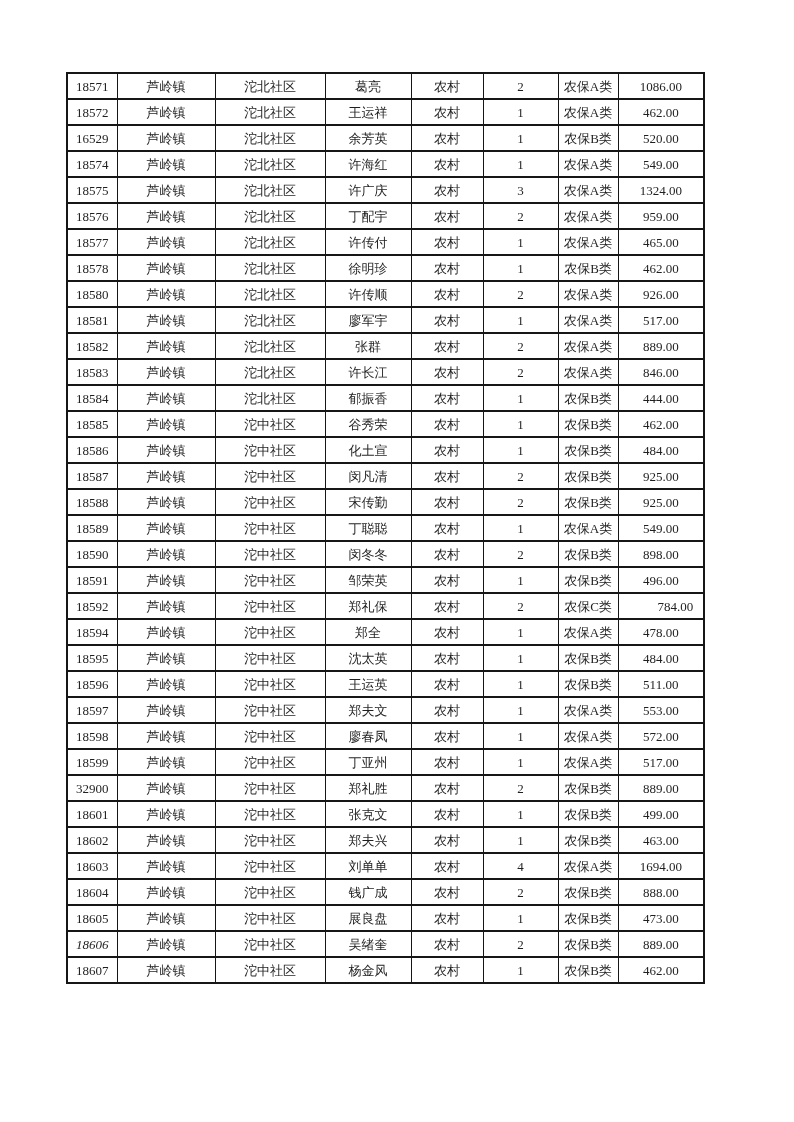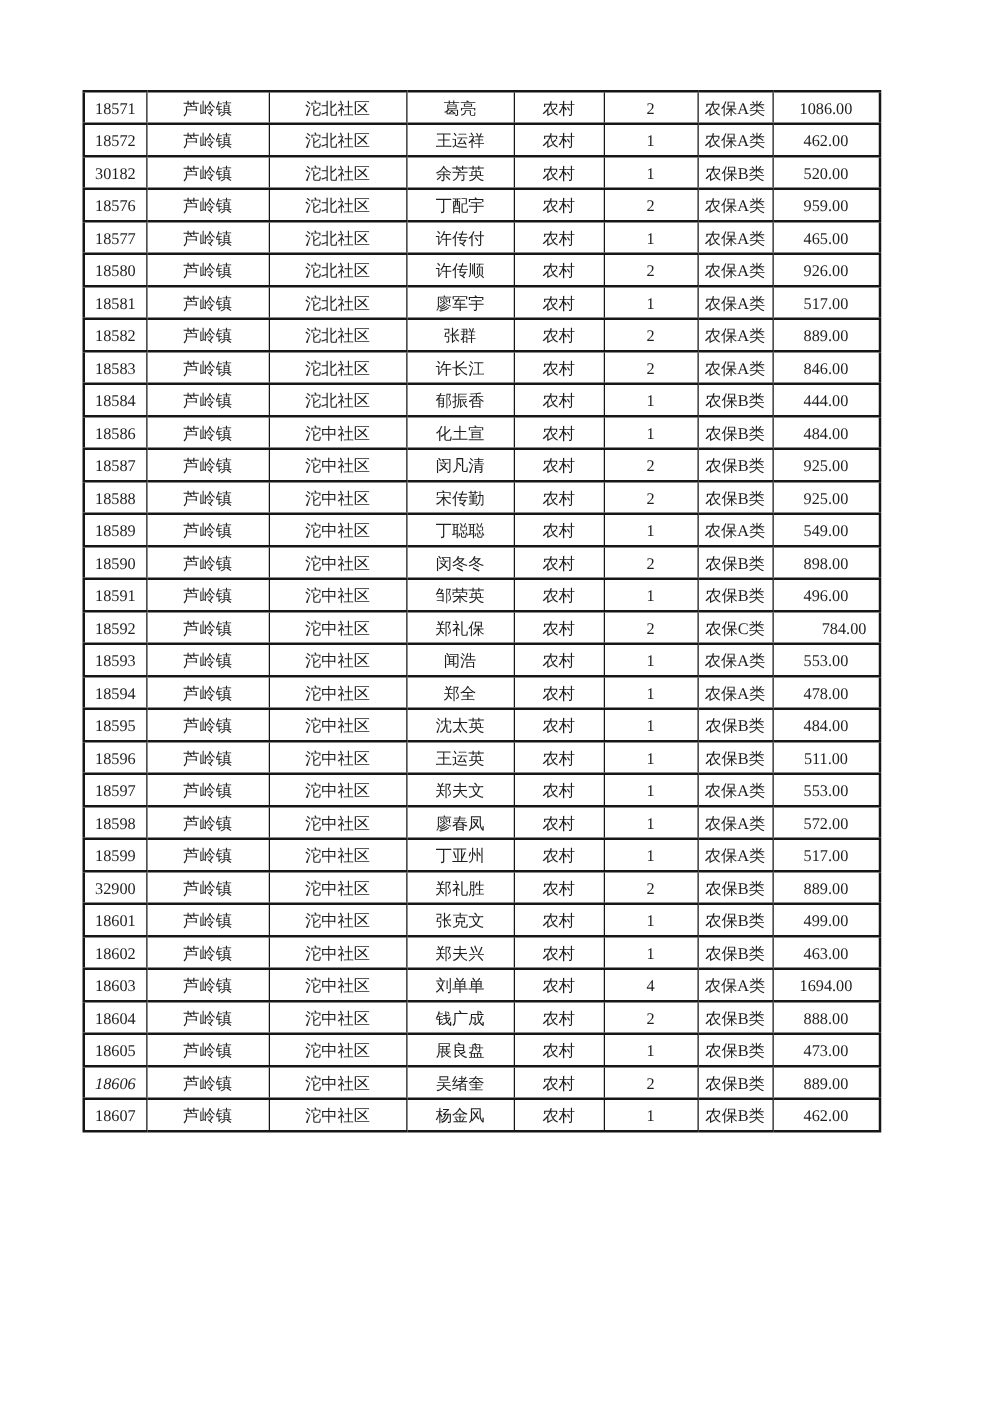--- a/index.html
+++ b/index.html
@@ -81,50 +81,80 @@
           <td style="border-color: rgb(22, 22, 22);">18572</td>
           <td style="border-color: rgb(22, 22, 22);">芦岭镇</td>
           <td style="border-color: rgb(22, 22, 22);">沱北社区</td>
           <td style="border-color: rgb(22, 22, 22);">王运祥</td>
           <td style="border-color: rgb(22, 22, 22);">农村</td>
           <td style="border-color: rgb(22, 22, 22);">1</td>
           <td style="border-color: rgb(22, 22, 22);">农保A类</td>
           <td style="border-color: rgb(22, 22, 22);">462.00</td>
         </tr>
         <tr>
-          <td style="border-color: rgb(22, 22, 22);">30182</td>
+          <td style="border-color: rgb(22, 22, 22);">16529</td>
           <td style="border-color: rgb(22, 22, 22);">芦岭镇</td>
           <td style="border-color: rgb(22, 22, 22);">沱北社区</td>
           <td style="border-color: rgb(22, 22, 22);">余芳英</td>
           <td style="border-color: rgb(22, 22, 22);">农村</td>
           <td style="border-color: rgb(22, 22, 22);">1</td>
           <td style="border-color: rgb(22, 22, 22);">农保B类</td>
           <td style="border-color: rgb(22, 22, 22);">520.00</td>
         </tr>
         <tr>
+          <td style="border-color: rgb(22, 22, 22);">18574</td>
+          <td style="border-color: rgb(22, 22, 22);">芦岭镇</td>
+          <td style="border-color: rgb(22, 22, 22);">沱北社区</td>
+          <td style="border-color: rgb(22, 22, 22);">许海红</td>
+          <td style="border-color: rgb(22, 22, 22);">农村</td>
+          <td style="border-color: rgb(22, 22, 22);">1</td>
+          <td style="border-color: rgb(22, 22, 22);">农保A类</td>
+          <td style="border-color: rgb(22, 22, 22);">549.00</td>
+        </tr>
+        <tr>
+          <td style="border-color: rgb(22, 22, 22);">18575</td>
+          <td style="border-color: rgb(22, 22, 22);">芦岭镇</td>
+          <td style="border-color: rgb(22, 22, 22);">沱北社区</td>
+          <td style="border-color: rgb(22, 22, 22);">许广庆</td>
+          <td style="border-color: rgb(22, 22, 22);">农村</td>
+          <td style="border-color: rgb(22, 22, 22);">3</td>
+          <td style="border-color: rgb(22, 22, 22);">农保A类</td>
+          <td style="border-color: rgb(22, 22, 22);">1324.00</td>
+        </tr>
+        <tr>
           <td style="border-color: rgb(22, 22, 22);">18576</td>
           <td style="border-color: rgb(22, 22, 22);">芦岭镇</td>
           <td style="border-color: rgb(22, 22, 22);">沱北社区</td>
           <td style="border-color: rgb(22, 22, 22);">丁配宇</td>
           <td style="border-color: rgb(22, 22, 22);">农村</td>
           <td style="border-color: rgb(22, 22, 22);">2</td>
           <td style="border-color: rgb(22, 22, 22);">农保A类</td>
           <td style="border-color: rgb(22, 22, 22);">959.00</td>
         </tr>
         <tr>
           <td style="border-color: rgb(22, 22, 22);">18577</td>
           <td style="border-color: rgb(22, 22, 22);">芦岭镇</td>
           <td style="border-color: rgb(22, 22, 22);">沱北社区</td>
           <td style="border-color: rgb(22, 22, 22);">许传付</td>
           <td style="border-color: rgb(22, 22, 22);">农村</td>
           <td style="border-color: rgb(22, 22, 22);">1</td>
           <td style="border-color: rgb(22, 22, 22);">农保A类</td>
           <td style="border-color: rgb(22, 22, 22);">465.00</td>
         </tr>
         <tr>
+          <td style="border-color: rgb(22, 22, 22);">18578</td>
+          <td style="border-color: rgb(22, 22, 22);">芦岭镇</td>
+          <td style="border-color: rgb(22, 22, 22);">沱北社区</td>
+          <td style="border-color: rgb(22, 22, 22);">徐明珍</td>
+          <td style="border-color: rgb(22, 22, 22);">农村</td>
+          <td style="border-color: rgb(22, 22, 22);">1</td>
+          <td style="border-color: rgb(22, 22, 22);">农保B类</td>
+          <td style="border-color: rgb(22, 22, 22);">462.00</td>
+        </tr>
+        <tr>
           <td style="border-color: rgb(22, 22, 22);">18580</td>
           <td style="border-color: rgb(22, 22, 22);">芦岭镇</td>
           <td style="border-color: rgb(22, 22, 22);">沱北社区</td>
           <td style="border-color: rgb(22, 22, 22);">许传顺</td>
           <td style="border-color: rgb(22, 22, 22);">农村</td>
           <td style="border-color: rgb(22, 22, 22);">2</td>
           <td style="border-color: rgb(22, 22, 22);">农保A类</td>
           <td style="border-color: rgb(22, 22, 22);">926.00</td>
         </tr>
         <tr>
@@ -159,20 +189,30 @@
         </tr>
         <tr>
           <td style="border-color: rgb(22, 22, 22);">18584</td>
           <td style="border-color: rgb(22, 22, 22);">芦岭镇</td>
           <td style="border-color: rgb(22, 22, 22);">沱北社区</td>
           <td style="border-color: rgb(22, 22, 22);">郁振香</td>
           <td style="border-color: rgb(22, 22, 22);">农村</td>
           <td style="border-color: rgb(22, 22, 22);">1</td>
           <td style="border-color: rgb(22, 22, 22);">农保B类</td>
           <td style="border-color: rgb(22, 22, 22);">444.00</td>
+        </tr>
+        <tr>
+          <td style="border-color: rgb(22, 22, 22);">18585</td>
+          <td style="border-color: rgb(22, 22, 22);">芦岭镇</td>
+          <td style="border-color: rgb(22, 22, 22);">沱中社区</td>
+          <td style="border-color: rgb(22, 22, 22);">谷秀荣</td>
+          <td style="border-color: rgb(22, 22, 22);">农村</td>
+          <td style="border-color: rgb(22, 22, 22);">1</td>
+          <td style="border-color: rgb(22, 22, 22);">农保B类</td>
+          <td style="border-color: rgb(22, 22, 22);">462.00</td>
         </tr>
         <tr>
           <td style="border-color: rgb(22, 22, 22);">18586</td>
           <td style="border-color: rgb(22, 22, 22);">芦岭镇</td>
           <td style="border-color: rgb(22, 22, 22);">沱中社区</td>
           <td style="border-color: rgb(22, 22, 22);">化土宣</td>
           <td style="border-color: rgb(22, 22, 22);">农村</td>
           <td style="border-color: rgb(22, 22, 22);">1</td>
           <td style="border-color: rgb(22, 22, 22);">农保B类</td>
           <td style="border-color: rgb(22, 22, 22);">484.00</td>
@@ -229,30 +269,20 @@
         </tr>
         <tr>
           <td style="border-color: rgb(22, 22, 22);">18592</td>
           <td style="border-color: rgb(22, 22, 22);">芦岭镇</td>
           <td style="border-color: rgb(22, 22, 22);">沱中社区</td>
           <td style="border-color: rgb(22, 22, 22);">郑礼保</td>
           <td style="border-color: rgb(22, 22, 22);">农村</td>
           <td style="border-color: rgb(22, 22, 22);">2</td>
           <td style="border-color: rgb(22, 22, 22);">农保C类</td>
           <td style="border-color: rgb(22, 22, 22); padding-left: 29px;">784.00</td>
-        </tr>
-        <tr>
-          <td style="border-color: rgb(22, 22, 22);">18593</td>
-          <td style="border-color: rgb(22, 22, 22);">芦岭镇</td>
-          <td style="border-color: rgb(22, 22, 22);">沱中社区</td>
-          <td style="border-color: rgb(22, 22, 22);">闻浩</td>
-          <td style="border-color: rgb(22, 22, 22);">农村</td>
-          <td style="border-color: rgb(22, 22, 22);">1</td>
-          <td style="border-color: rgb(22, 22, 22);">农保A类</td>
-          <td style="border-color: rgb(22, 22, 22);">553.00</td>
         </tr>
         <tr>
           <td style="border-color: rgb(22, 22, 22);">18594</td>
           <td style="border-color: rgb(22, 22, 22);">芦岭镇</td>
           <td style="border-color: rgb(22, 22, 22);">沱中社区</td>
           <td style="border-color: rgb(22, 22, 22);">郑全</td>
           <td style="border-color: rgb(22, 22, 22);">农村</td>
           <td style="border-color: rgb(22, 22, 22);">1</td>
           <td style="border-color: rgb(22, 22, 22);">农保A类</td>
           <td style="border-color: rgb(22, 22, 22);">478.00</td>

